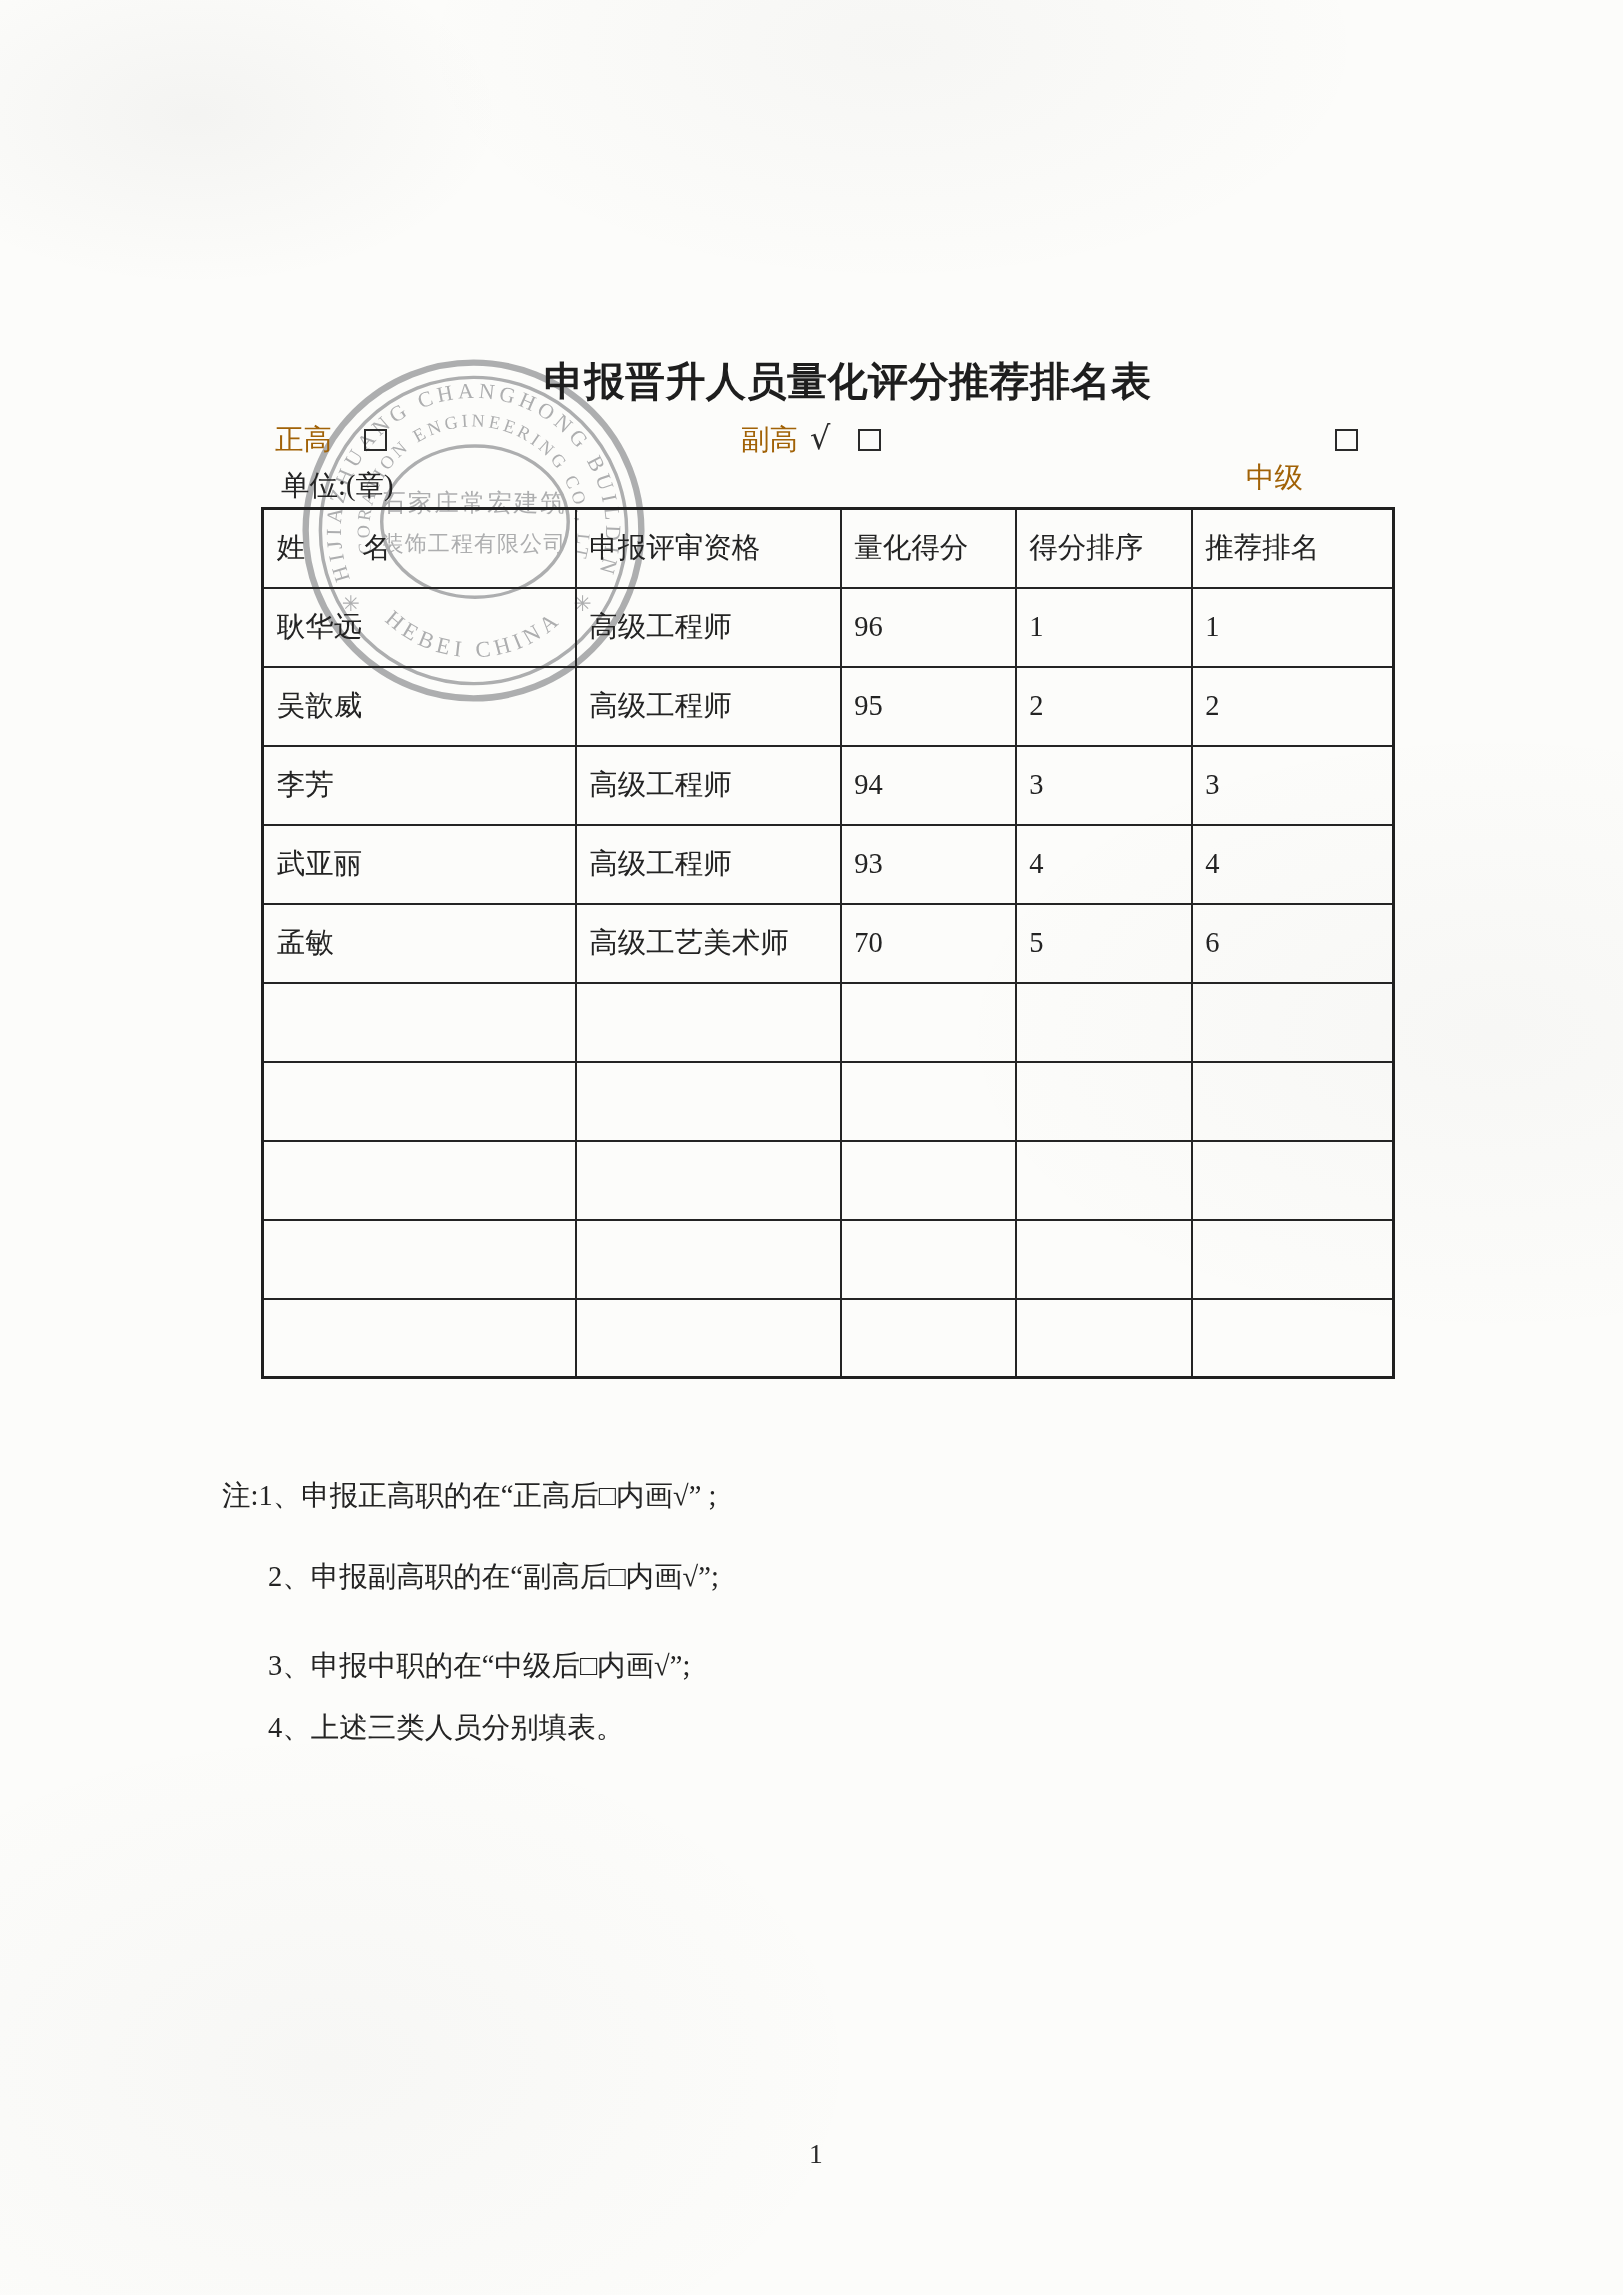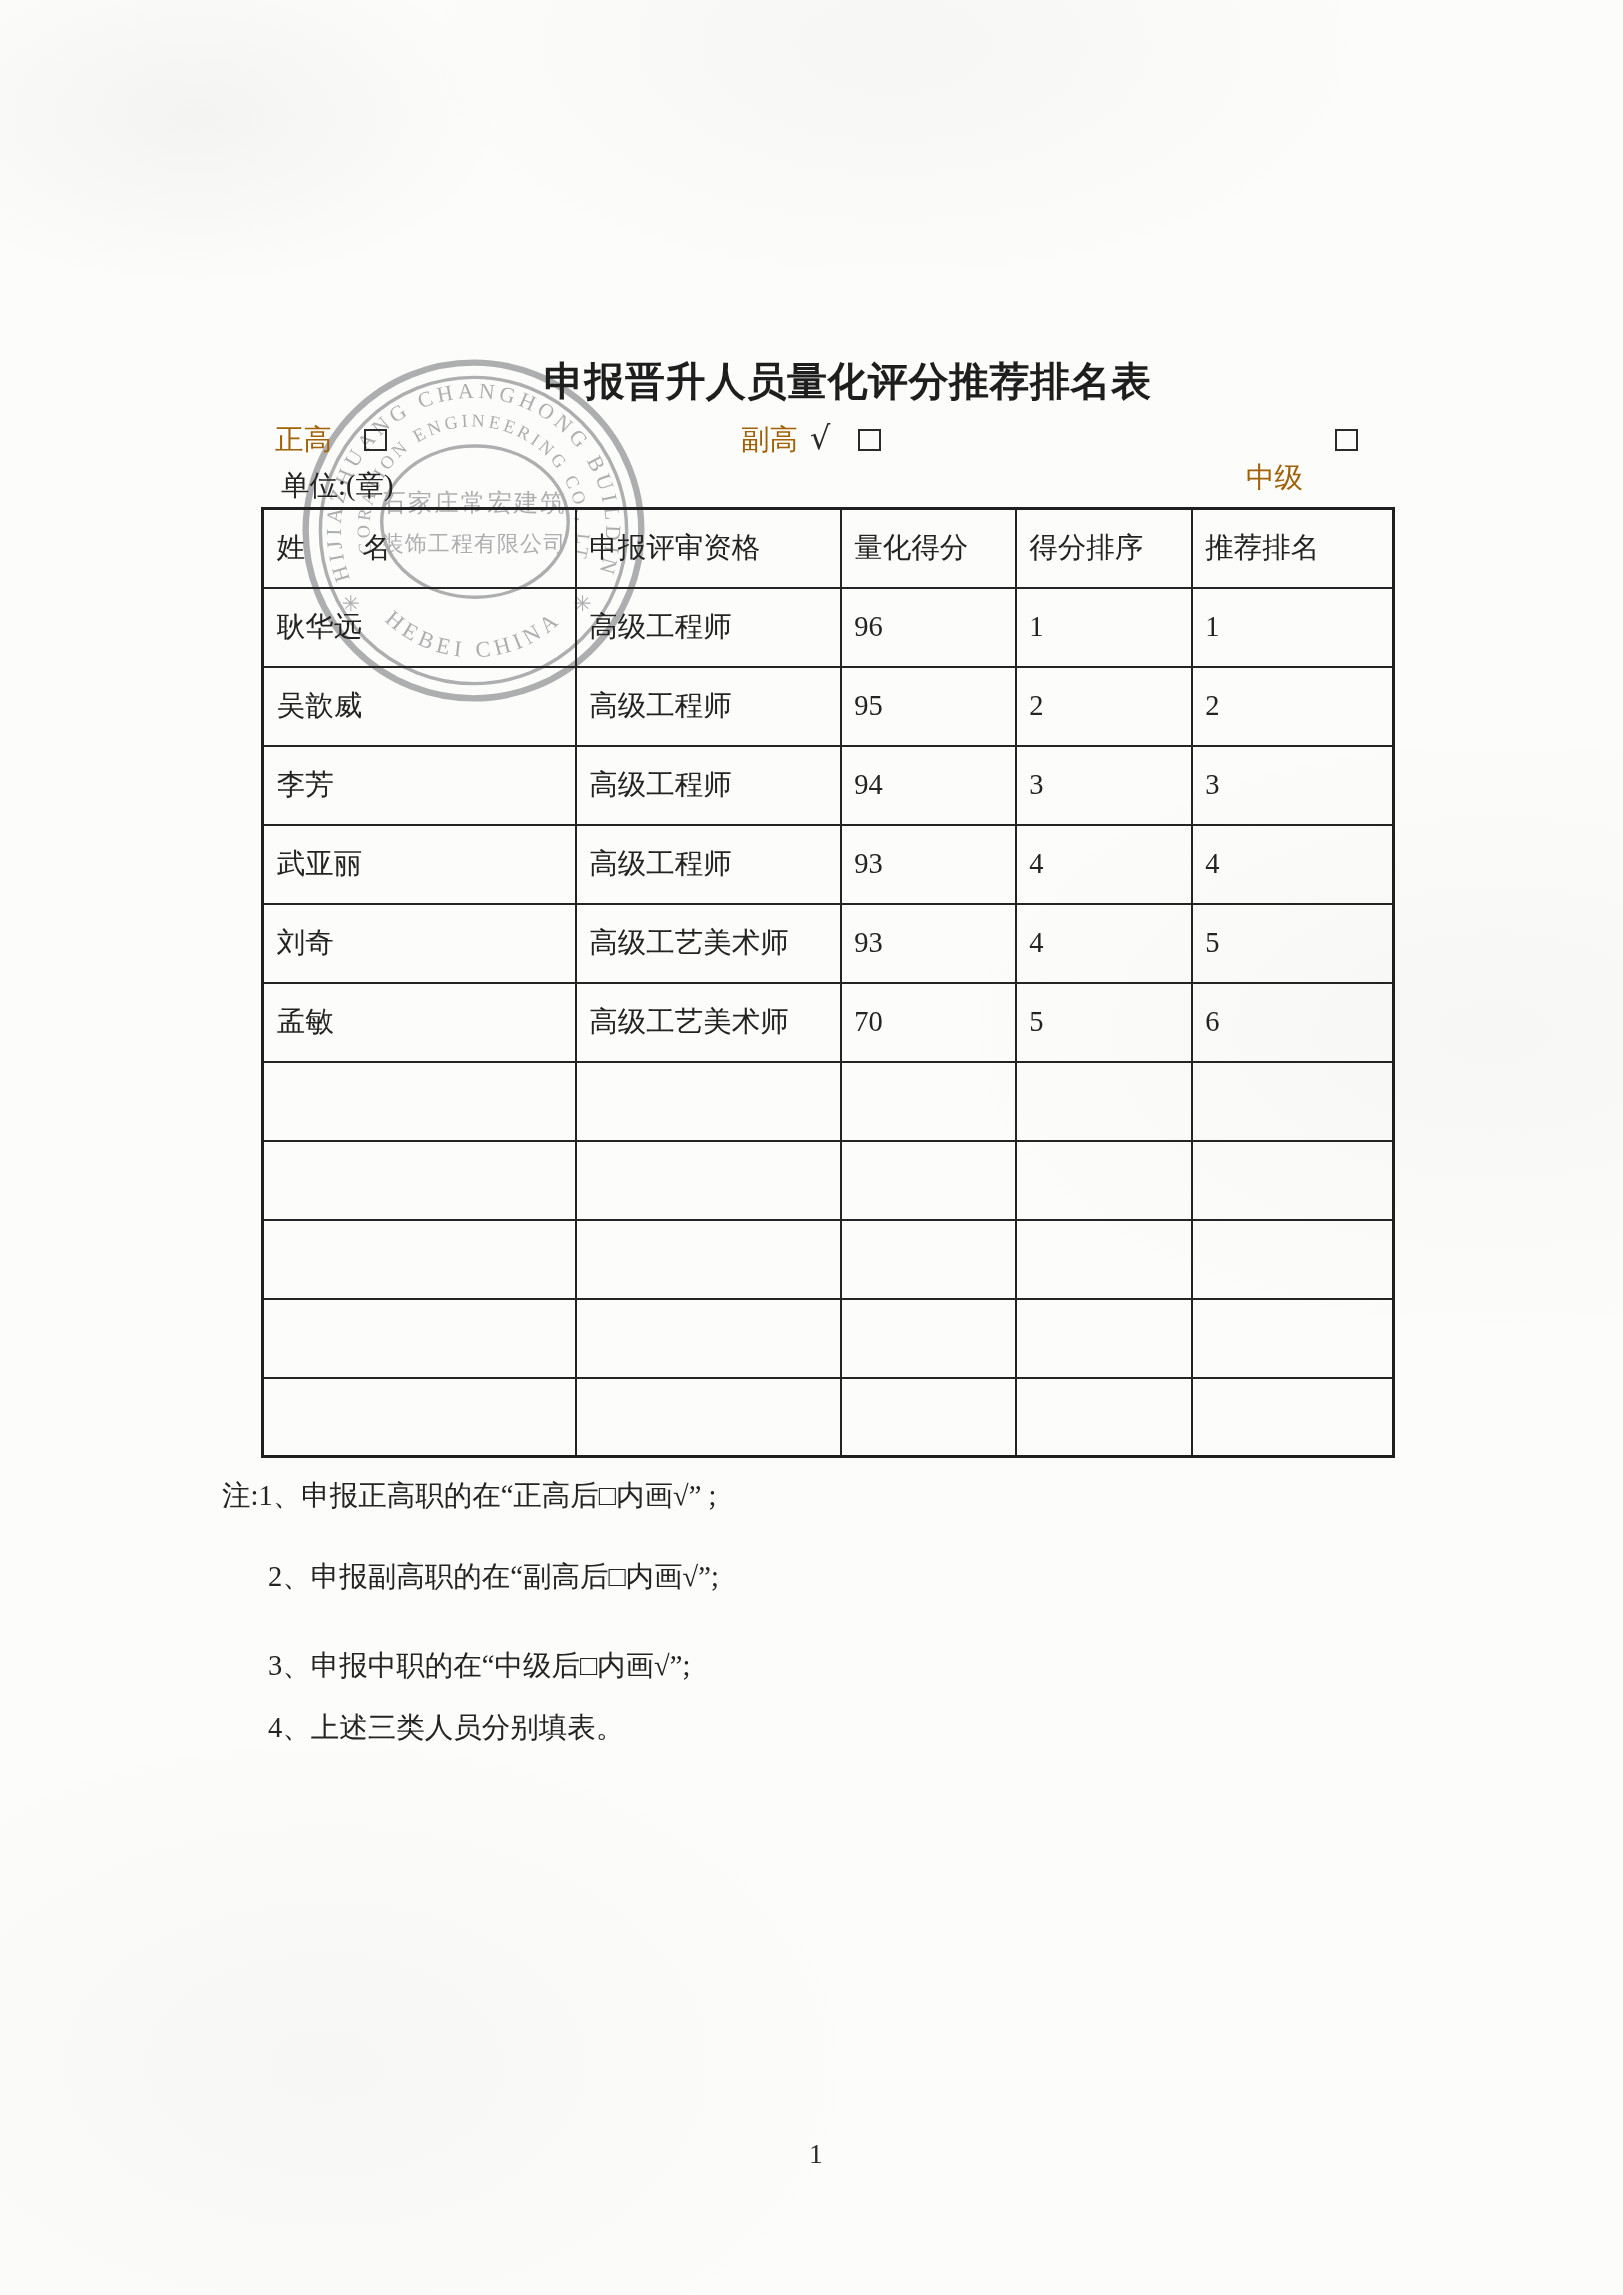--- a/index.html
+++ b/index.html
@@ -151,27 +151,20 @@
         <td>3</td>
       </tr>
       <tr>
         <td>武亚丽</td>
         <td>高级工程师</td>
         <td>93</td>
         <td>4</td>
         <td>4</td>
       </tr>
       <tr>
-        <td>刘奇</td>
-        <td>高级工艺美术师</td>
-        <td>93</td>
-        <td>4</td>
-        <td>5</td>
-      </tr>
-      <tr>
         <td>孟敏</td>
         <td>高级工艺美术师</td>
         <td>70</td>
         <td>5</td>
         <td>6</td>
       </tr>
       <tr>
             <td></td>
             <td></td>
             <td></td>

